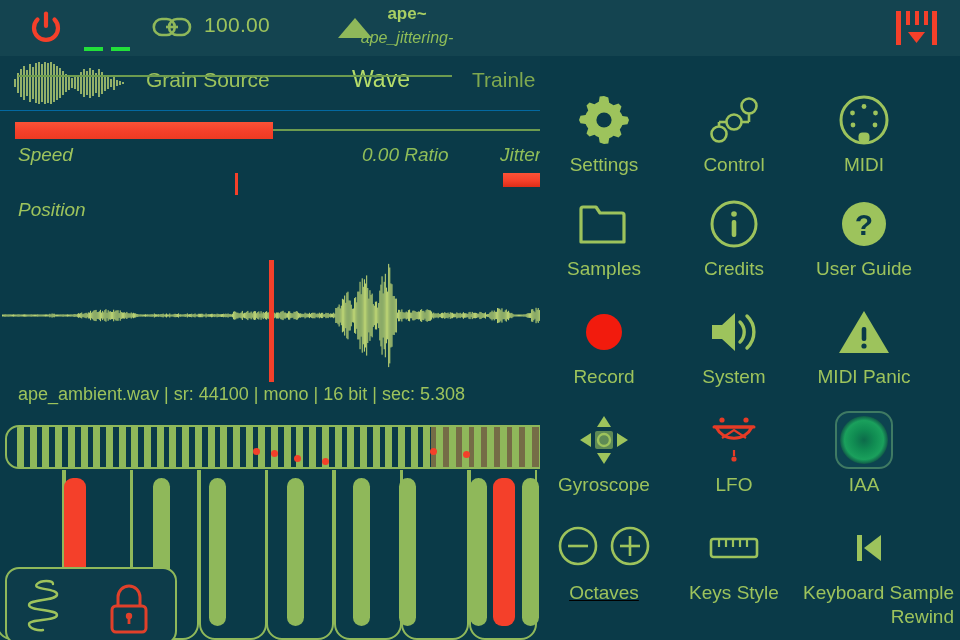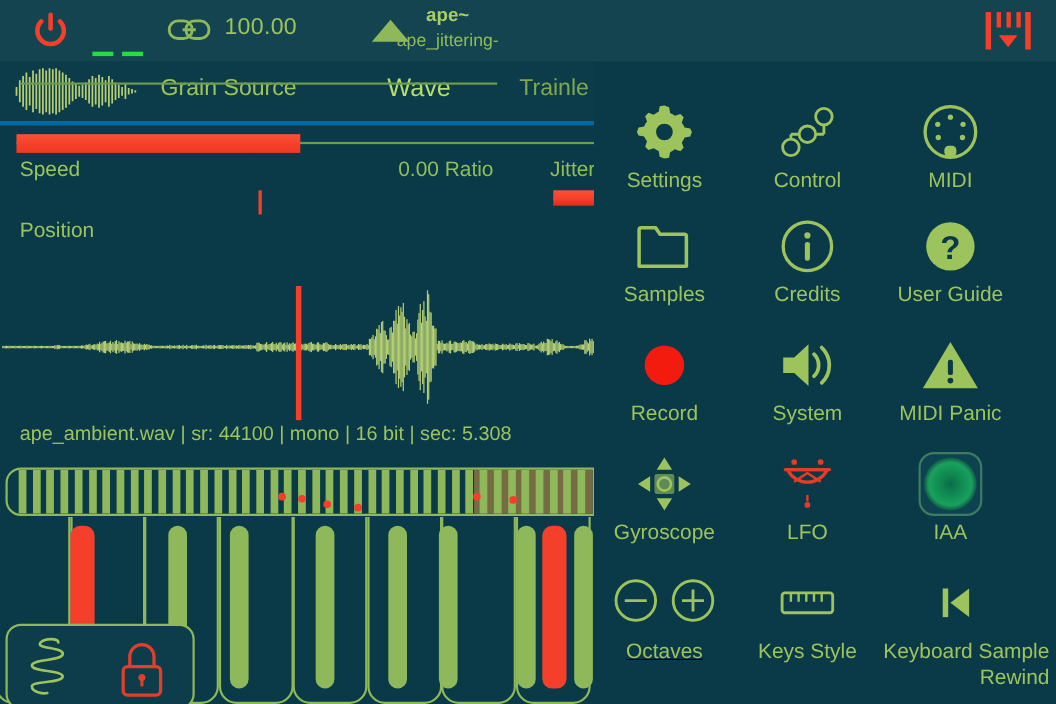--- a/index.html
+++ b/index.html
@@ -83,32 +83,33 @@
   }
   .preset-name {
     font-size: 17px;
     font-weight: bold;
     color: #a9cf63;
     line-height: 24px;
     white-space: nowrap;
   }
   .preset-sub {
     font-size: 16px;
+    font-style: italic;
     color: #8fbd58;
     line-height: 23px;
     white-space: nowrap;
   }
 
   
   .source-row {
     position: absolute;
     left: 0; top: 56px;
     width: 540px; height: 54px;
     background: #0c3b49;
-    border-bottom: 4px solid #0369a1;
+    border-bottom: 1px solid #0369a1;
   }
   .src-wave-thumb {
     position: absolute;
     left: 12px; top: 4px;
     width: 118px; height: 46px;
   }
   .src-label {
     position: absolute;
     left: 146px; top: 12px;
     font-size: 21px;
@@ -122,21 +123,21 @@
   }
   .tab-trainle {
     position: absolute;
     left: 472px; top: 12px;
     font-size: 21px;
     color: #7fa84f;
     white-space: nowrap;
   }
 
   
-  .params { position: absolute; left: 0; top: 110px; width: 540px; height: 142px; }
+  .params { position: absolute; left: 0; top: 110px; width: 540px; height: 142px; font-style: italic; }
   .lbl-speed   { position: absolute; left: 18px;  top: 34px; font-size: 19px; color: #9dc35c; }
   .lbl-ratio   { position: absolute; left: 362px; top: 34px; font-size: 19px; color: #8fbd58; }
   .lbl-jitter  { position: absolute; left: 500px; top: 34px; font-size: 19px; color: #8fbd58; white-space: nowrap; }
   .lbl-position{ position: absolute; left: 18px;  top: 89px; font-size: 19px; color: #9dc35c; }
 
   .speed-track {
     position: absolute; left: 18px; top: 75px;
     width: 434px; height: 2px; background: #6d9b4f;
   }
   .speed-thumb {

